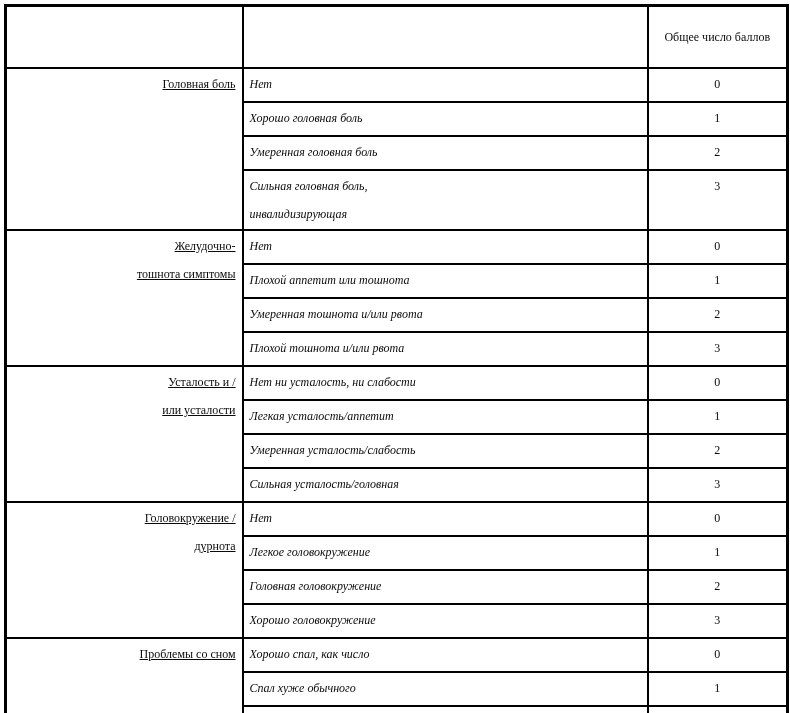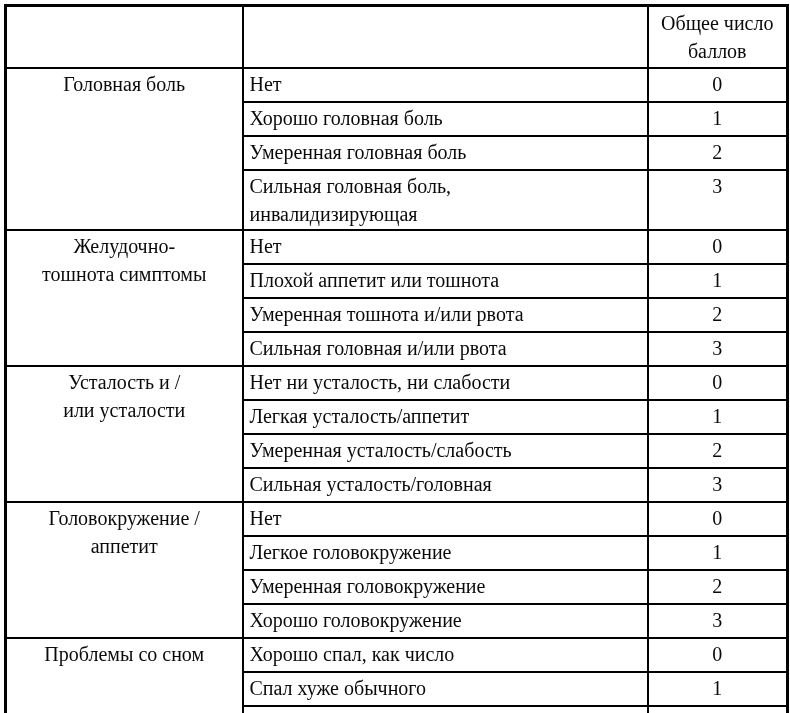--- a/index.html
+++ b/index.html
@@ -18,42 +18,44 @@
     border-collapse: collapse;
     table-layout: fixed;
     width: 782px;
     margin: 4px;
     background: #ffffff;
     border: 3px solid #000000;
   }
   .score-table th,
   .score-table td {
     border: 2px solid #000000;
-    font-size: 20px;
+    font-size: 12px;
     line-height: 28px;
     font-weight: normal;
     vertical-align: top;
     padding: 1px 6px 1px 6px;
     overflow: hidden;
   }
   .score-table thead th {
     height: 56px;
     text-align: center;
     vertical-align: middle;
     padding: 2px 4px;
   }
   .category-cell {
     white-space: pre-line;
-    text-align: center;
+    text-align: right;
     height: 30px;
+    text-decoration: underline;
   }
   .desc-cell {
     white-space: pre-line;
     text-align: left;
     height: 30px;
+    font-style: italic;
   }
   .score-cell {
     text-align: center;
     height: 30px;
   }
 </style>
 </head>
 <body>
 
 <table class="score-table">
@@ -96,21 +98,21 @@
       </tr>
       <tr>
         <td class="desc-cell">Плохой аппетит или тошнота</td>
         <td class="score-cell">1</td>
       </tr>
       <tr>
         <td class="desc-cell">Умеренная тошнота и/или рвота</td>
         <td class="score-cell">2</td>
       </tr>
       <tr>
-        <td class="desc-cell">Сильная головная и/или рвота</td>
+        <td class="desc-cell">Плохой тошнота и/или рвота</td>
         <td class="score-cell">3</td>
       </tr>
       <tr>
         <td rowspan="4" class="category-cell">Усталость и /
 или усталости</td>
         <td class="desc-cell">Нет ни усталость, ни слабости</td>
         <td class="score-cell">0</td>
       </tr>
       <tr>
         <td class="desc-cell">Легкая усталость/аппетит</td>
@@ -119,30 +121,30 @@
       <tr>
         <td class="desc-cell">Умеренная усталость/слабость</td>
         <td class="score-cell">2</td>
       </tr>
       <tr>
         <td class="desc-cell">Сильная усталость/головная</td>
         <td class="score-cell">3</td>
       </tr>
       <tr>
         <td rowspan="4" class="category-cell">Головокружение /
-аппетит</td>
+дурнота</td>
         <td class="desc-cell">Нет</td>
         <td class="score-cell">0</td>
       </tr>
       <tr>
         <td class="desc-cell">Легкое головокружение</td>
         <td class="score-cell">1</td>
       </tr>
       <tr>
-        <td class="desc-cell">Умеренная головокружение</td>
+        <td class="desc-cell">Головная головокружение</td>
         <td class="score-cell">2</td>
       </tr>
       <tr>
         <td class="desc-cell">Хорошо головокружение</td>
         <td class="score-cell">3</td>
       </tr>
       <tr>
         <td rowspan="4" class="category-cell">Проблемы со сном</td>
         <td class="desc-cell">Хорошо спал, как число</td>
         <td class="score-cell">0</td>

